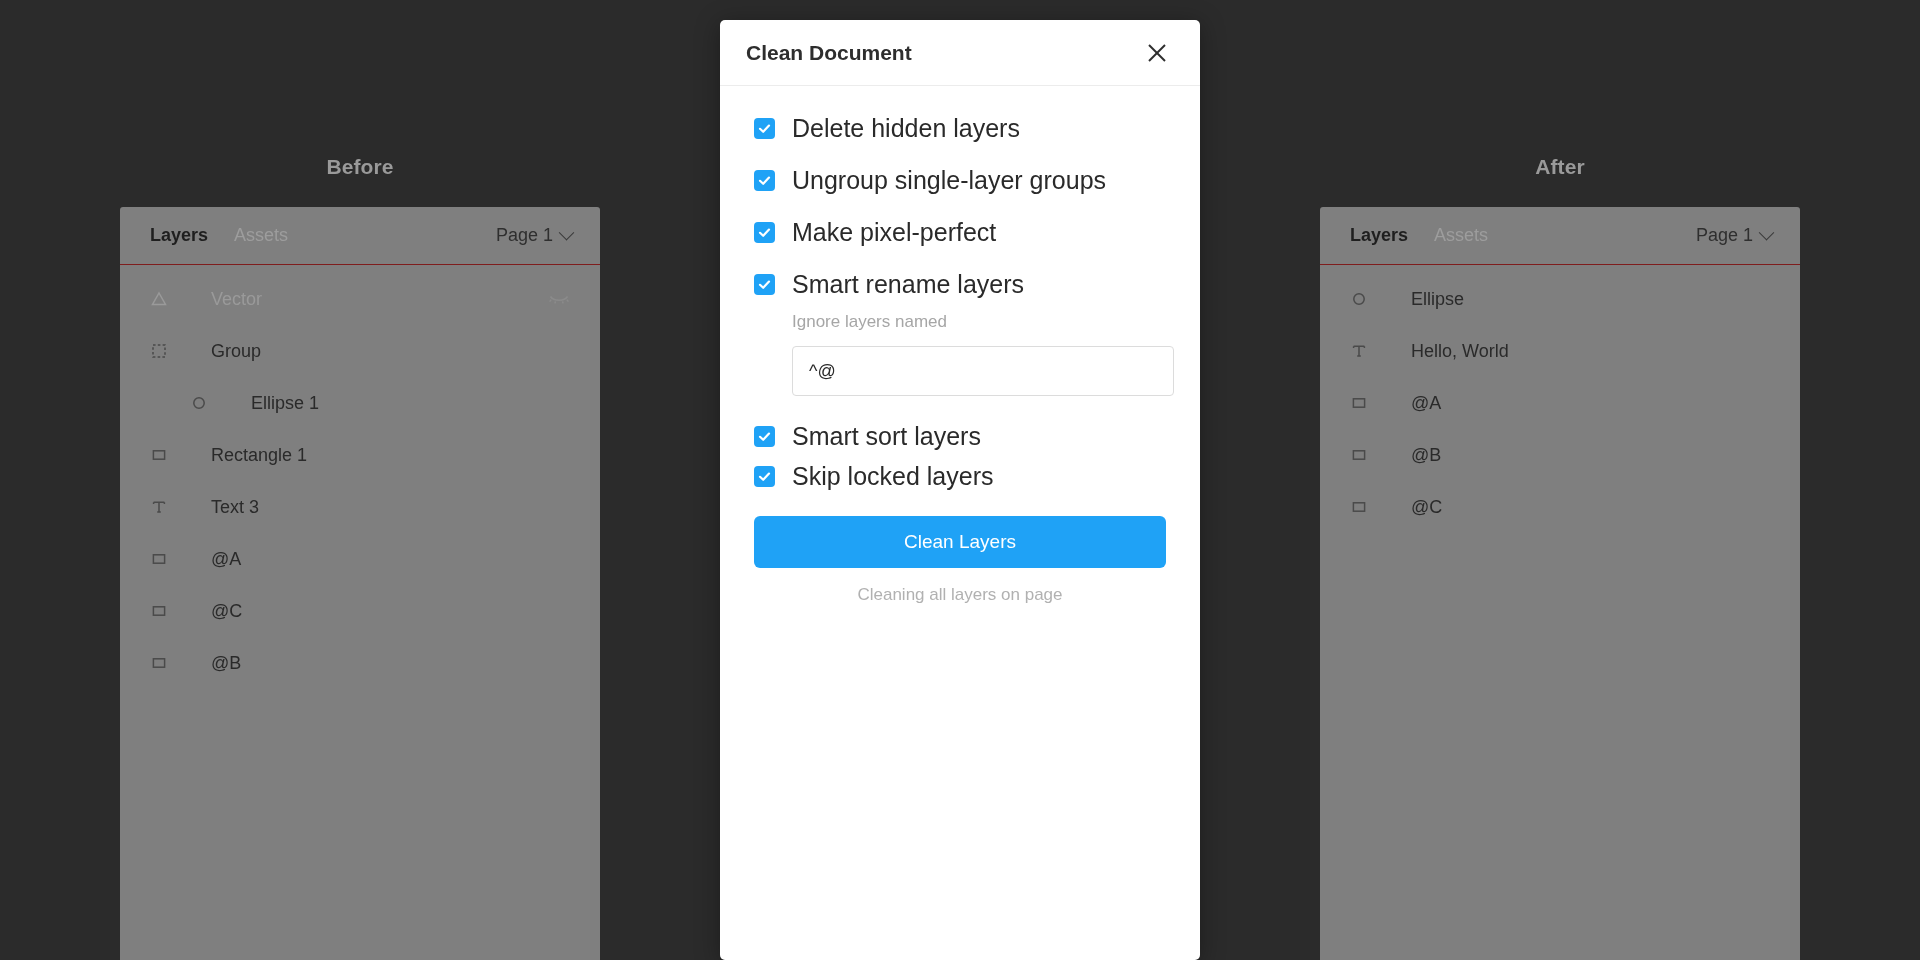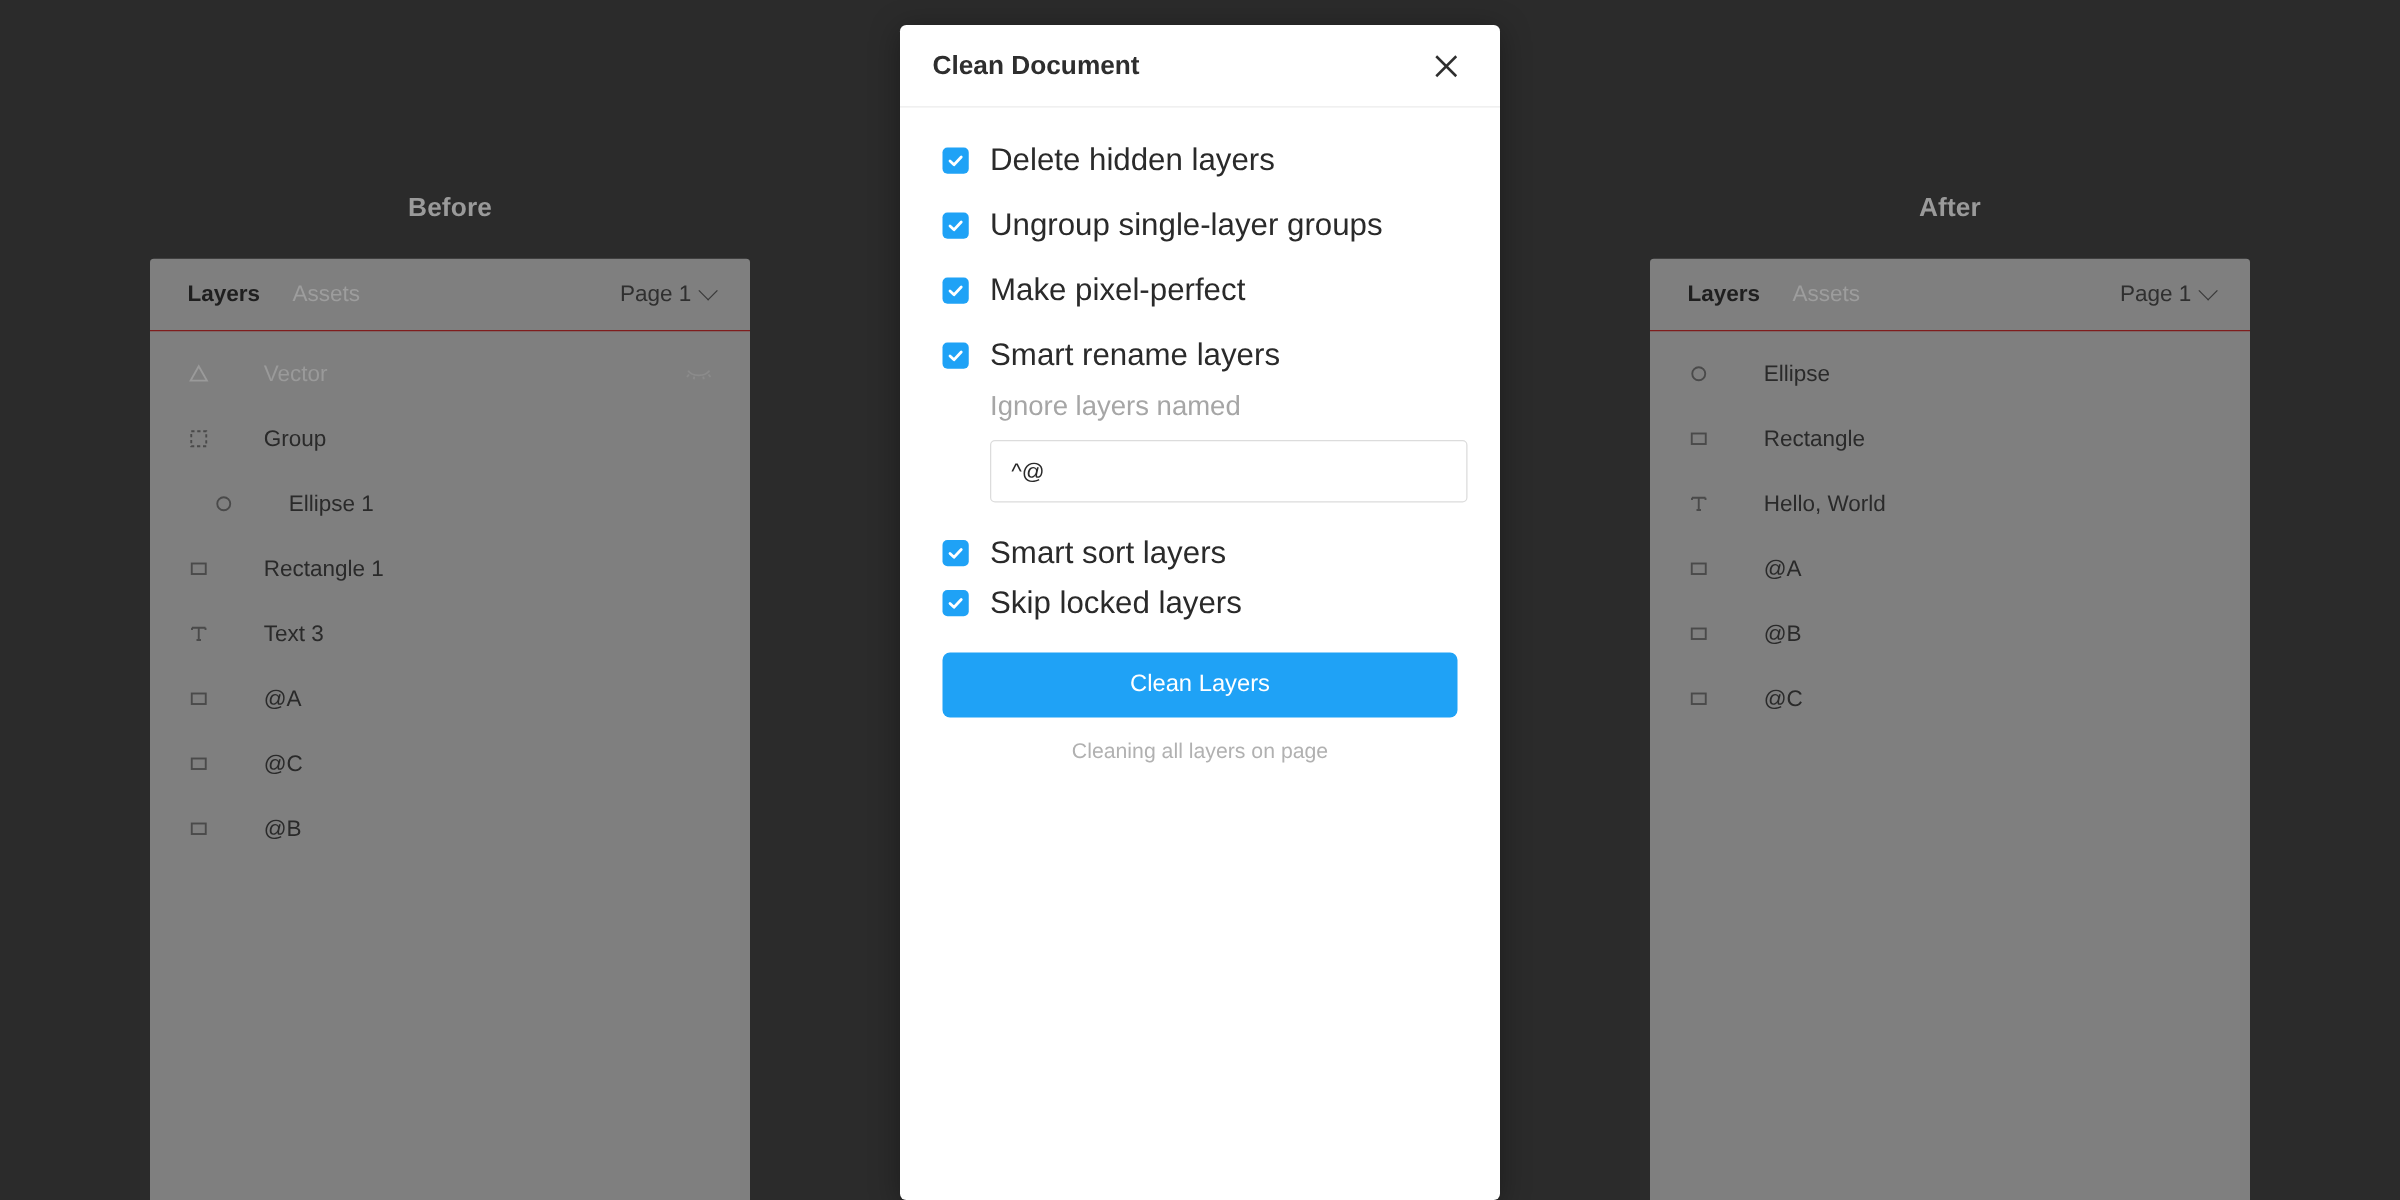--- a/index.html
+++ b/index.html
@@ -92,21 +92,21 @@
     justify-content: flex-start;
     flex: 0 0 26px;
   }
   .layer-row .lbl {
     font-size: 18px;
     color: #2a2a2a;
     margin-left: 10px;
     white-space: nowrap;
   }
   .layer-row.dim .lbl { color: #9a9a9a; }
-  .layer-row.indent { padding-left: 50px; }
+  .layer-row.indent { padding-left: 70px; }
 
   .eye-closed { position: absolute; right: 30px; opacity: .45; }
 
   
   .ic { display: block; }
   .ic path, .ic rect, .ic circle, .ic line, .ic polyline {
     fill: none;
     stroke: #4a4a4a;
     stroke-width: 1.5;
   }
@@ -175,21 +175,21 @@
     stroke-linejoin: round;
   }
   .opt-label {
     font-size: 25px;
     color: #2a2a2a;
     margin-left: 17px;
     line-height: 24px;
   }
 
   .sub-label {
-    font-size: 22px;
+    font-size: 17px;
     color: #a6a6a6;
     margin: 0 0 14px 38px;
   }
 
   .text-input {
     display: block;
     width: 382px;
     height: 50px;
     margin: 0 0 28px 38px;
     border: 1px solid #dcdcdc;
@@ -415,28 +415,20 @@
           <span class="ico">
             <svg class="ic" width="18" height="18" viewBox="0 0 18 18">
               <circle cx="9" cy="9" r="5.2"></circle>
             </svg>
           </span>
           <span class="lbl">Ellipse</span>
         </div>
         <div class="layer-row">
           <span class="ico">
             <svg class="ic" width="18" height="18" viewBox="0 0 18 18">
-              <rect x="3.4" y="4.8" width="11.2" height="8.4"></rect>
-            </svg>
-          </span>
-          <span class="lbl">Rectangle</span>
-        </div>
-        <div class="layer-row">
-          <span class="ico">
-            <svg class="ic" width="18" height="18" viewBox="0 0 18 18">
               <path d="M3.6 4.2 H14.4 M3.6 4.2 V6 M14.4 4.2 V6 M9 4.2 V14 M7.2 14 H10.8"></path>
             </svg>
           </span>
           <span class="lbl">Hello, World</span>
         </div>
         <div class="layer-row">
           <span class="ico">
             <svg class="ic" width="18" height="18" viewBox="0 0 18 18">
               <rect x="3.4" y="4.8" width="11.2" height="8.4"></rect>
             </svg>

